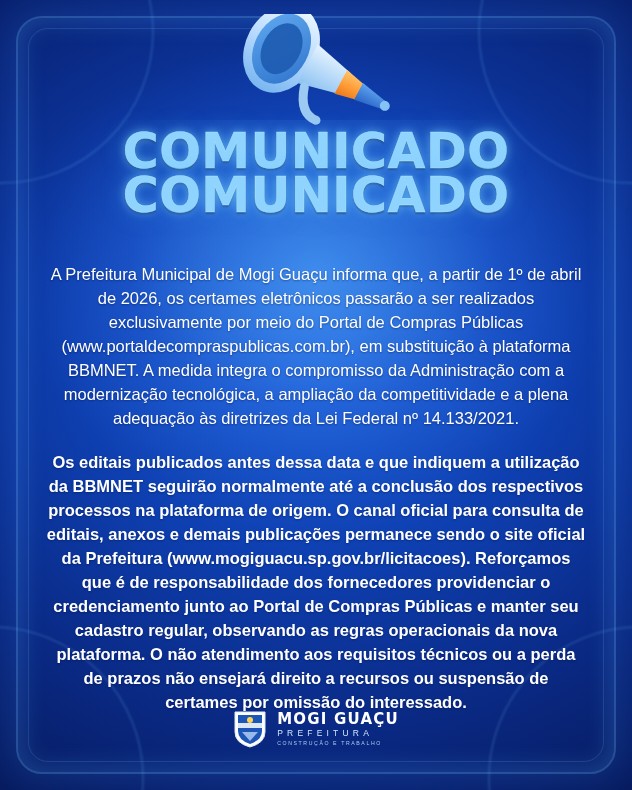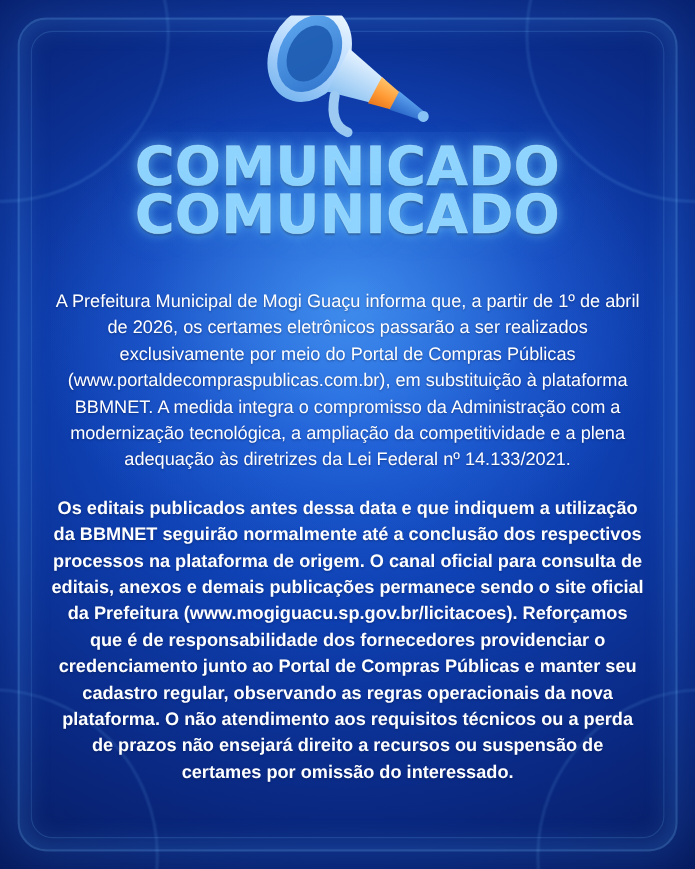--- a/index.html
+++ b/index.html
@@ -210,14 +210,30 @@
   <div class="title-wrap">
     <div class="title-line l1">COMUNICADO</div>
     <div class="title-line l2">COMUNICADO</div>
   </div>
 
   <div class="body-text">
     <p class="para-1">A Prefeitura Municipal de Mogi Guaçu informa que, a partir de 1º de abril de 2026, os certames eletrônicos passarão a ser realizados exclusivamente por meio do Portal de Compras Públicas (www.portaldecompraspublicas.com.br), em substituição à plataforma BBMNET. A medida integra o compromisso da Administração com a modernização tecnológica, a ampliação da competitividade e a plena adequação às diretrizes da Lei Federal nº 14.133/2021.</p>
     <p class="para-2">Os editais publicados antes dessa data e que indiquem a utilização da BBMNET seguirão normalmente até a conclusão dos respectivos processos na plataforma de origem. O canal oficial para consulta de editais, anexos e demais publicações permanece sendo o site oficial da Prefeitura (www.mogiguacu.sp.gov.br/licitacoes). Reforçamos que é de responsabilidade dos fornecedores providenciar o credenciamento junto ao Portal de Compras Públicas e manter seu cadastro regular, observando as regras operacionais da nova plataforma. O não atendimento aos requisitos técnicos ou a perda de prazos não ensejará direito a recursos ou suspensão de certames por omissão do interessado.</p>
   </div>
 
+  <div class="footer">
+    <div class="crest">
+      <svg viewBox="0 0 34 38" width="34" height="38" xmlns="http://www.w3.org/2000/svg">
+        <path d="M2 2 H32 V22 Q32 33 17 37 Q2 33 2 22 Z" fill="#ffffff" stroke="#dce9f7" stroke-width="1"></path>
+        <path d="M5 5 H29 V21 Q29 30 17 34 Q5 30 5 21 Z" fill="#1c57b8"></path>
+        <path d="M5 13 H29 V18 H5 Z" fill="#ffffff" opacity="0.85"></path>
+        <circle cx="17" cy="10" r="3" fill="#ffd34d"></circle>
+        <path d="M9 22 l8 9 l8 -9 z" fill="#cfe3ff" opacity="0.7"></path>
+      </svg>
+    </div>
+    <div class="footer-text">
+      <div class="footer-title">MOGI GUAÇU</div>
+      <div class="footer-sub">PREFEITURA</div>
+      <div class="footer-sub2">CONSTRUÇÃO E TRABALHO</div>
+    </div>
+  </div>
 
 </div>
 
 </body></html>

